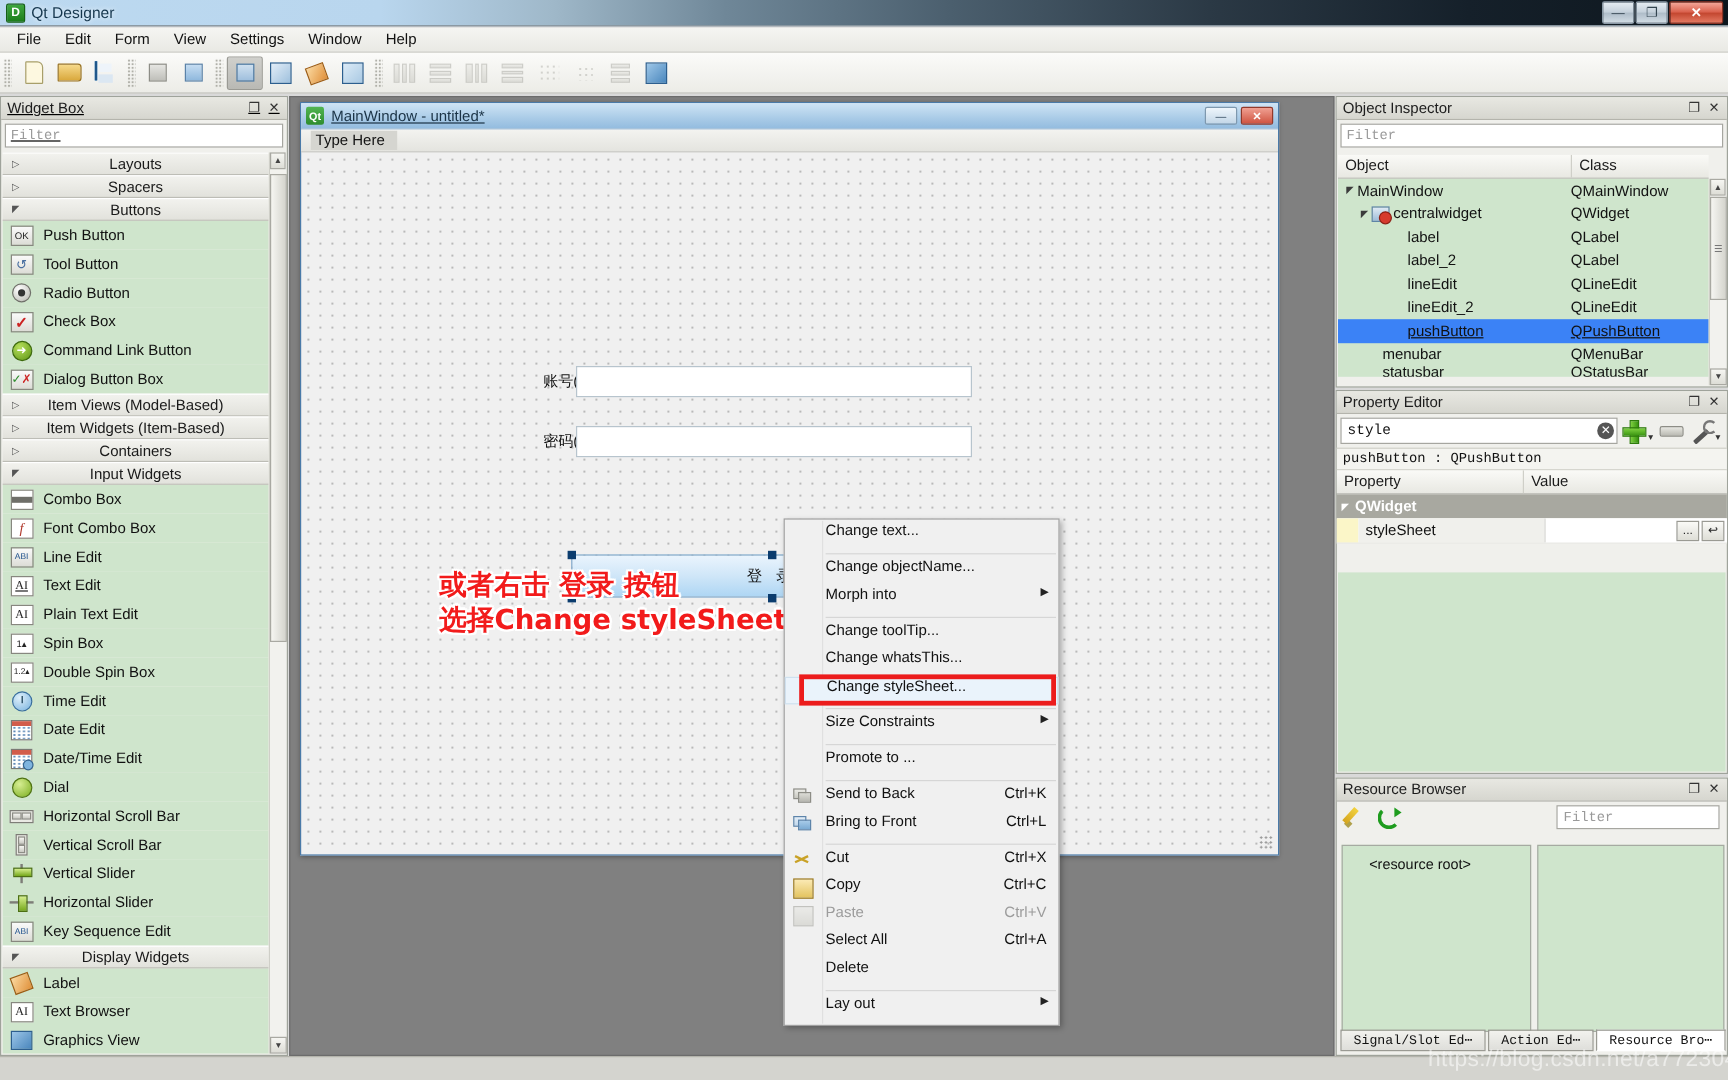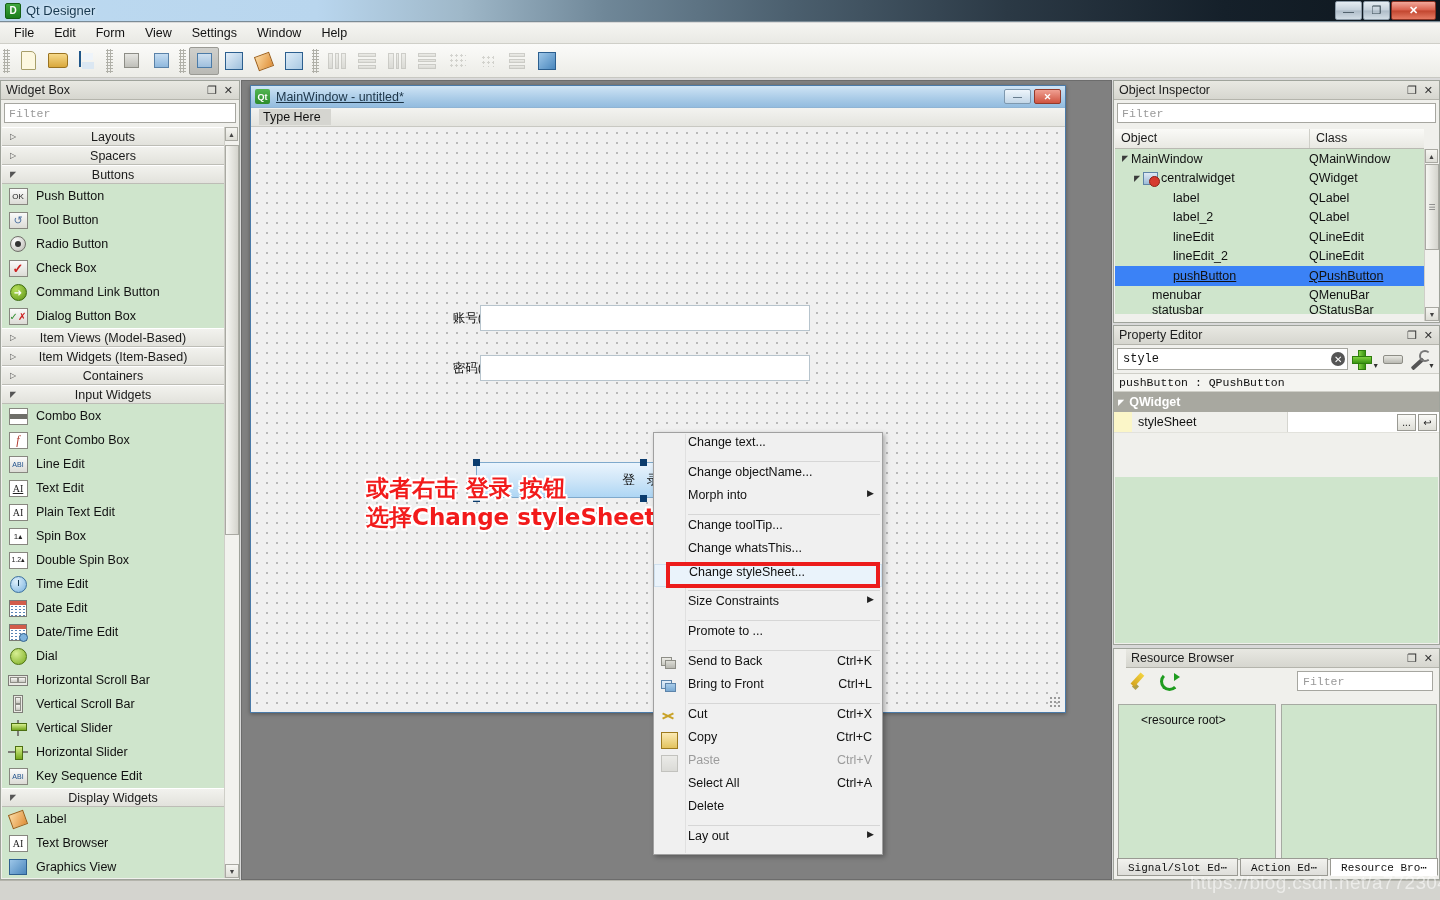--- a/index.html
+++ b/index.html
@@ -103,21 +103,21 @@
   .panel-head .ptitle { font-size: 12.5px; color: #1d1d1d; }
   .panel-head .phb { margin-left: auto; display: flex; align-items: center; gap: 7px; padding-right: 6px; }
   .phicon { font-size: 11px; color: #333; line-height: 1; cursor: default; }
   .filterbox {
     height: 20px; margin: 3px; border: 1px solid #a6a6a0; background: #fff;
     display: flex; align-items: center; padding: 0 4px;
     font-family: "Liberation Mono", monospace; font-size: 11.5px; color: #9a9a9a;
   }
 
   
-  #widgetbox { left: 0; top: 80px; width: 240px; height: 800px; }
+  #widgetbox { left: 0; top: 80px; width: 240px; height: 800px; text-decoration: underline; }
   #wb-list { position: absolute; left: 1px; top: 46px; right: 15px; bottom: 1px; overflow: hidden; }
   .cat {
     height: 19px; display: flex; align-items: center; justify-content: center;
     background: linear-gradient(180deg,#f2f2ee,#e2e2dc);
     border-top: 1px solid #fff; border-bottom: 1px solid #bdbdb6;
     font-size: 12.5px; color: #1a1a1a; position: relative;
   }
   .cat .arrow { position: absolute; left: 8px; font-size: 8px; color: #555; }
   .wi {
     height: 24px; display: flex; align-items: center; background: #cfe5cc;
@@ -309,21 +309,21 @@
   .pe-proprow .pname { width: 155px; padding-left: 6px; font-size: 12.5px; color: #111;
     background: #f0f0ec; height: 100%; display:flex; align-items:center; }
   .pe-proprow .pval { flex: 1; height: 100%; background: #fff; border-left: 1px solid #d5d5cf;
     display: flex; align-items: center; justify-content: flex-end; gap: 2px; padding-right: 2px; }
   .minibtn { width: 19px; height: 17px; border: 1px solid #9a9a93;
     background: linear-gradient(180deg,#fafaf7,#dedeD7); display:flex;align-items:center;
     justify-content:center; font-size: 10px; color: #222; }
   .pe-fill { background: #cfe5cc; }
 
   
-  #resbrowser { left: 1113px; top: 648px; width: 327px; height: 232px; padding-left: 12px; }
+  #resbrowser { left: 1113px; top: 648px; width: 327px; height: 232px; }
   #rb-tools { height: 26px; display: flex; align-items: center; padding: 0 6px; gap: 10px; }
   .pencil { width: 18px; height: 18px; position: relative; }
   .pencil::before { content:""; position:absolute; left:1px; top:12px; width:5px;height:5px;
     background:#b0a04a; transform: rotate(45deg); }
   .pencil::after { content:""; position:absolute; left:3px; top:0px; width:4.5px; height:15px;
     background: linear-gradient(180deg,#f2d23f,#d4a41e); transform: rotate(42deg);
     transform-origin: center; }
   .refresh { width: 19px; height: 19px; border: 3.4px solid #1e9c1e; border-radius: 50%;
     border-top-color: transparent; border-right-color: transparent; position: relative; }
   .refresh::after { content:""; position:absolute; right:-4px; top:-2px;
@@ -901,20 +901,24 @@
       <span class="plus"></span>
         <span class="caret">▼</span>
       <span class="minus"></span>
       <span class="wrench"></span>
         <span class="caret">▼</span>
     </div>
   </div>
 
   <div id="pe-objline">pushButton : QPushButton</div>
 
+  <div class="tbl-head">
+    <div style="width:155px;">Property</div>
+    <div style="flex:1;border-left:1px solid #cfcfc8;">Value</div>
+  </div>
 
   <div class="pe-grouprow">
     <span style="font-size:8px;font-weight:normal;">◤</span>
     <span>QWidget</span>
   </div>
 
   <div class="pe-proprow">
     <div class="swatch"></div>
     <div class="pname">styleSheet</div>
     <div class="pval">

